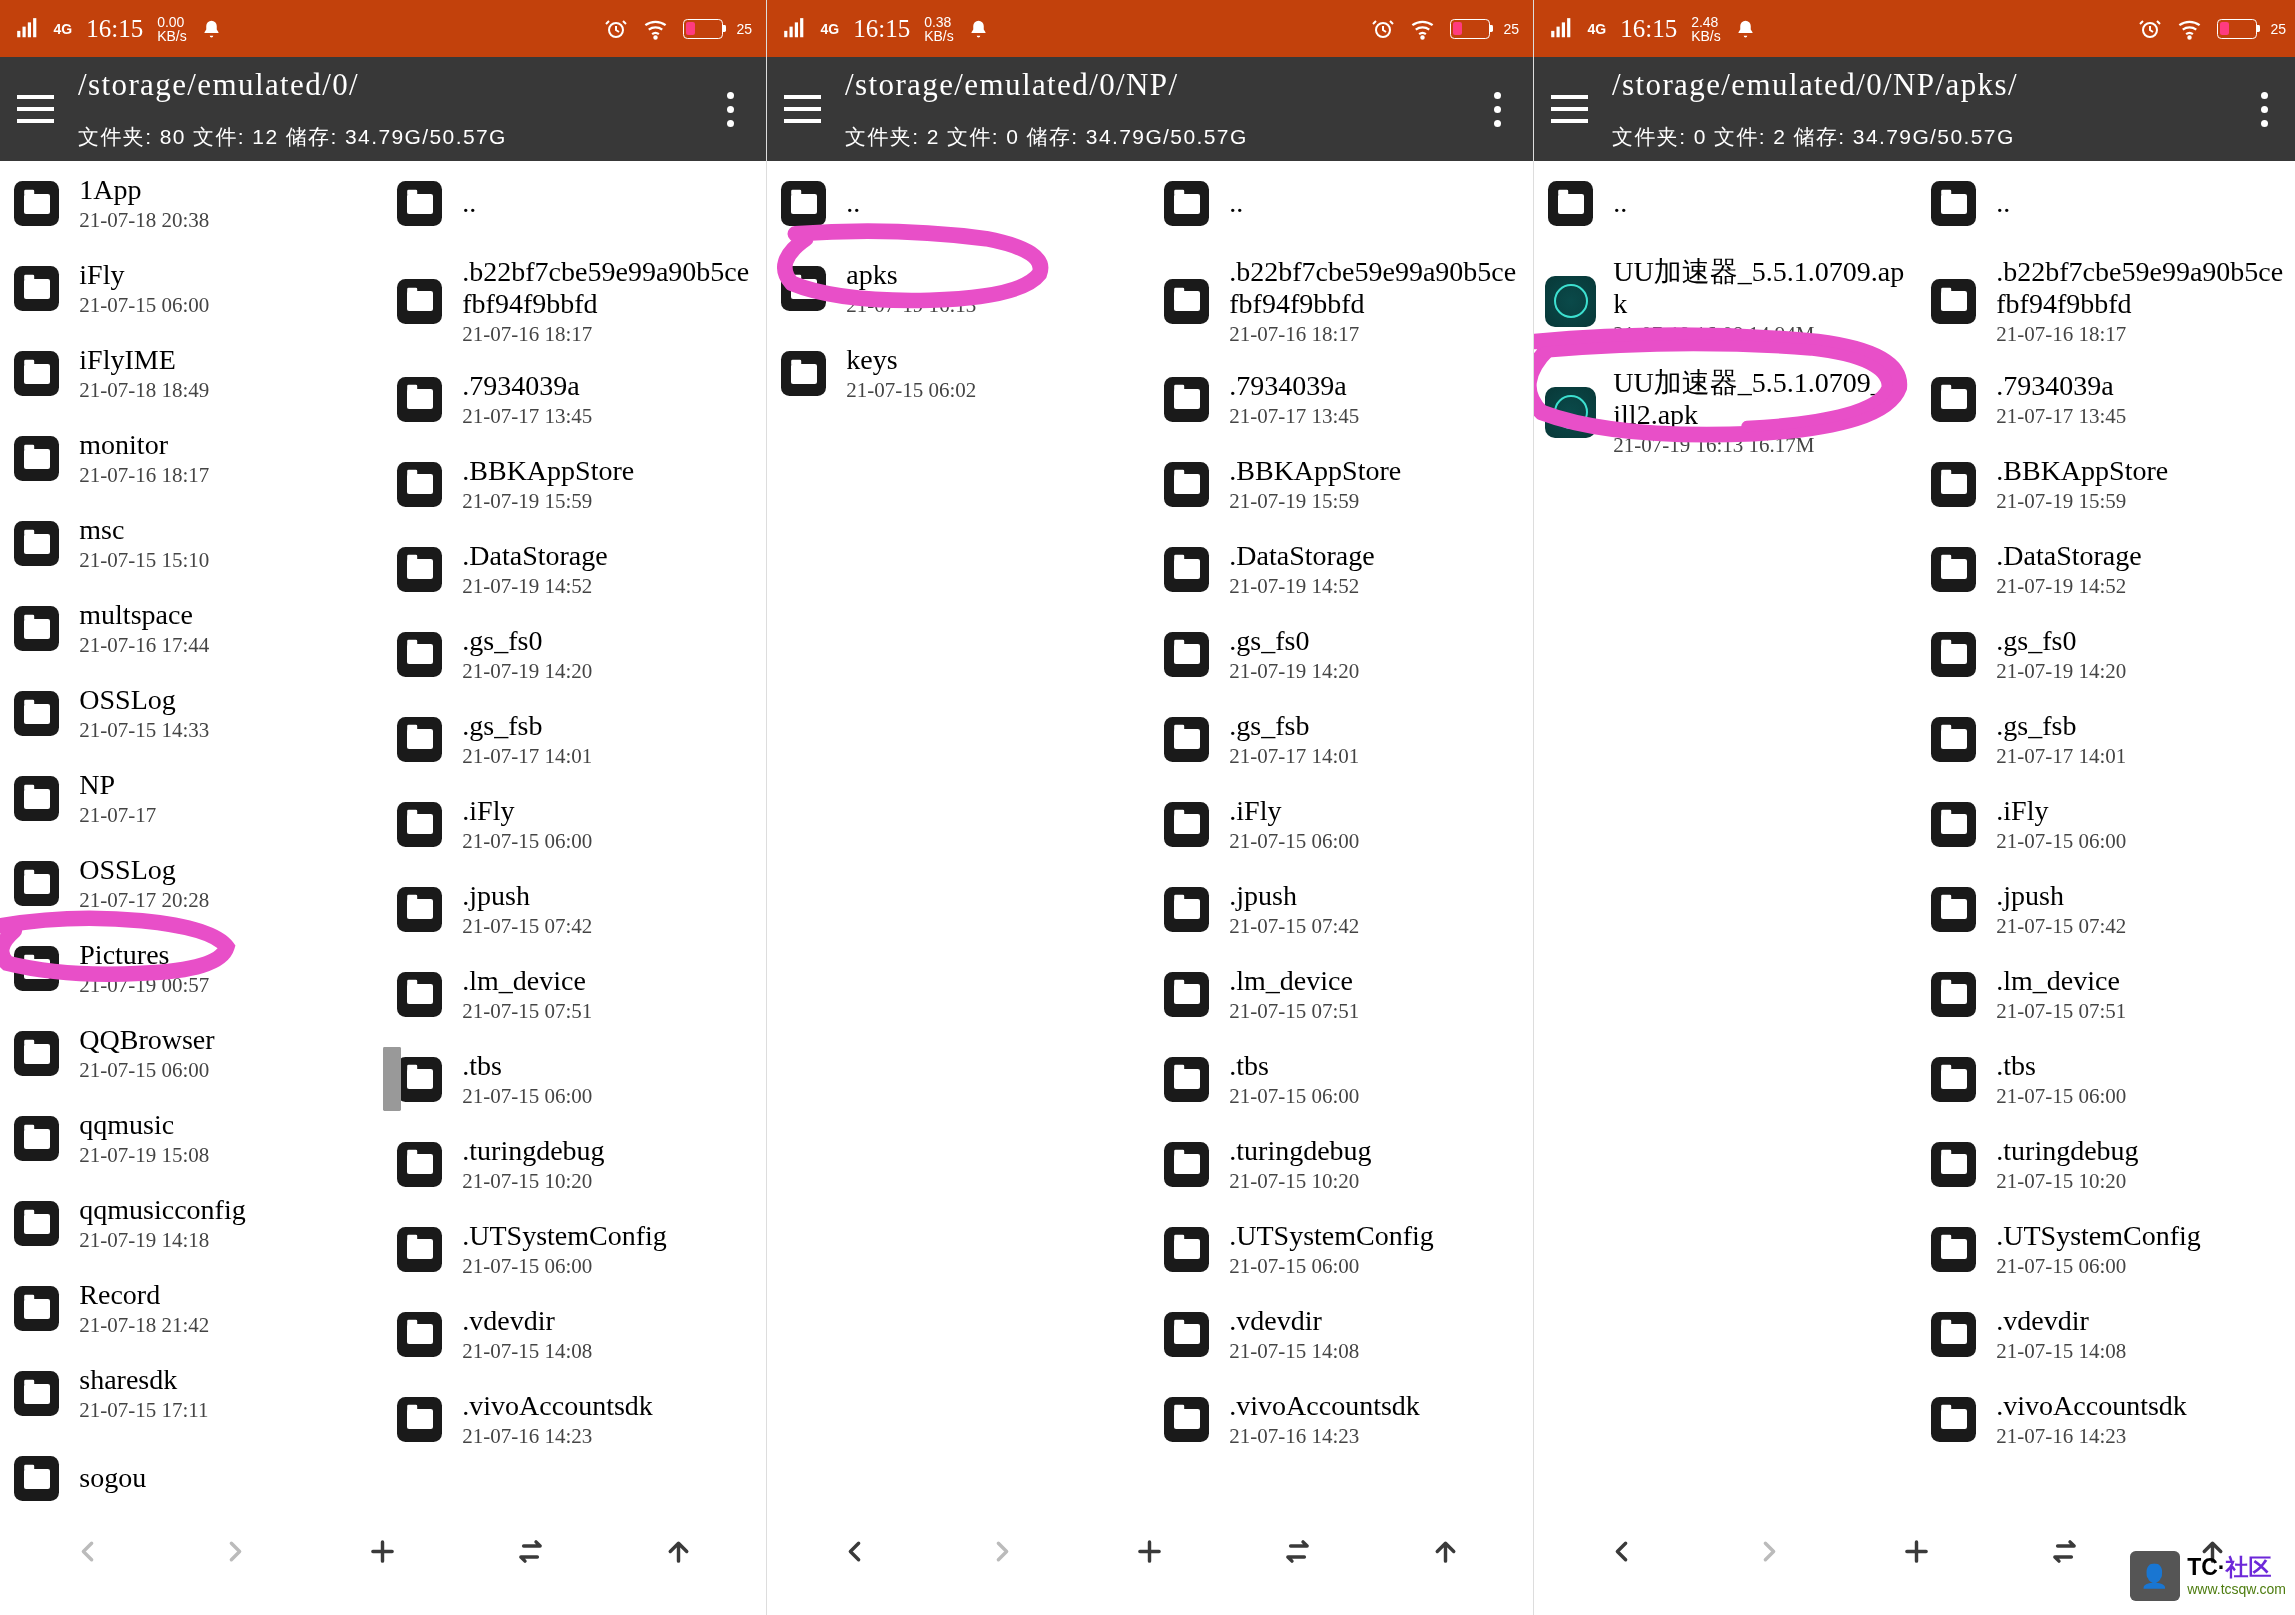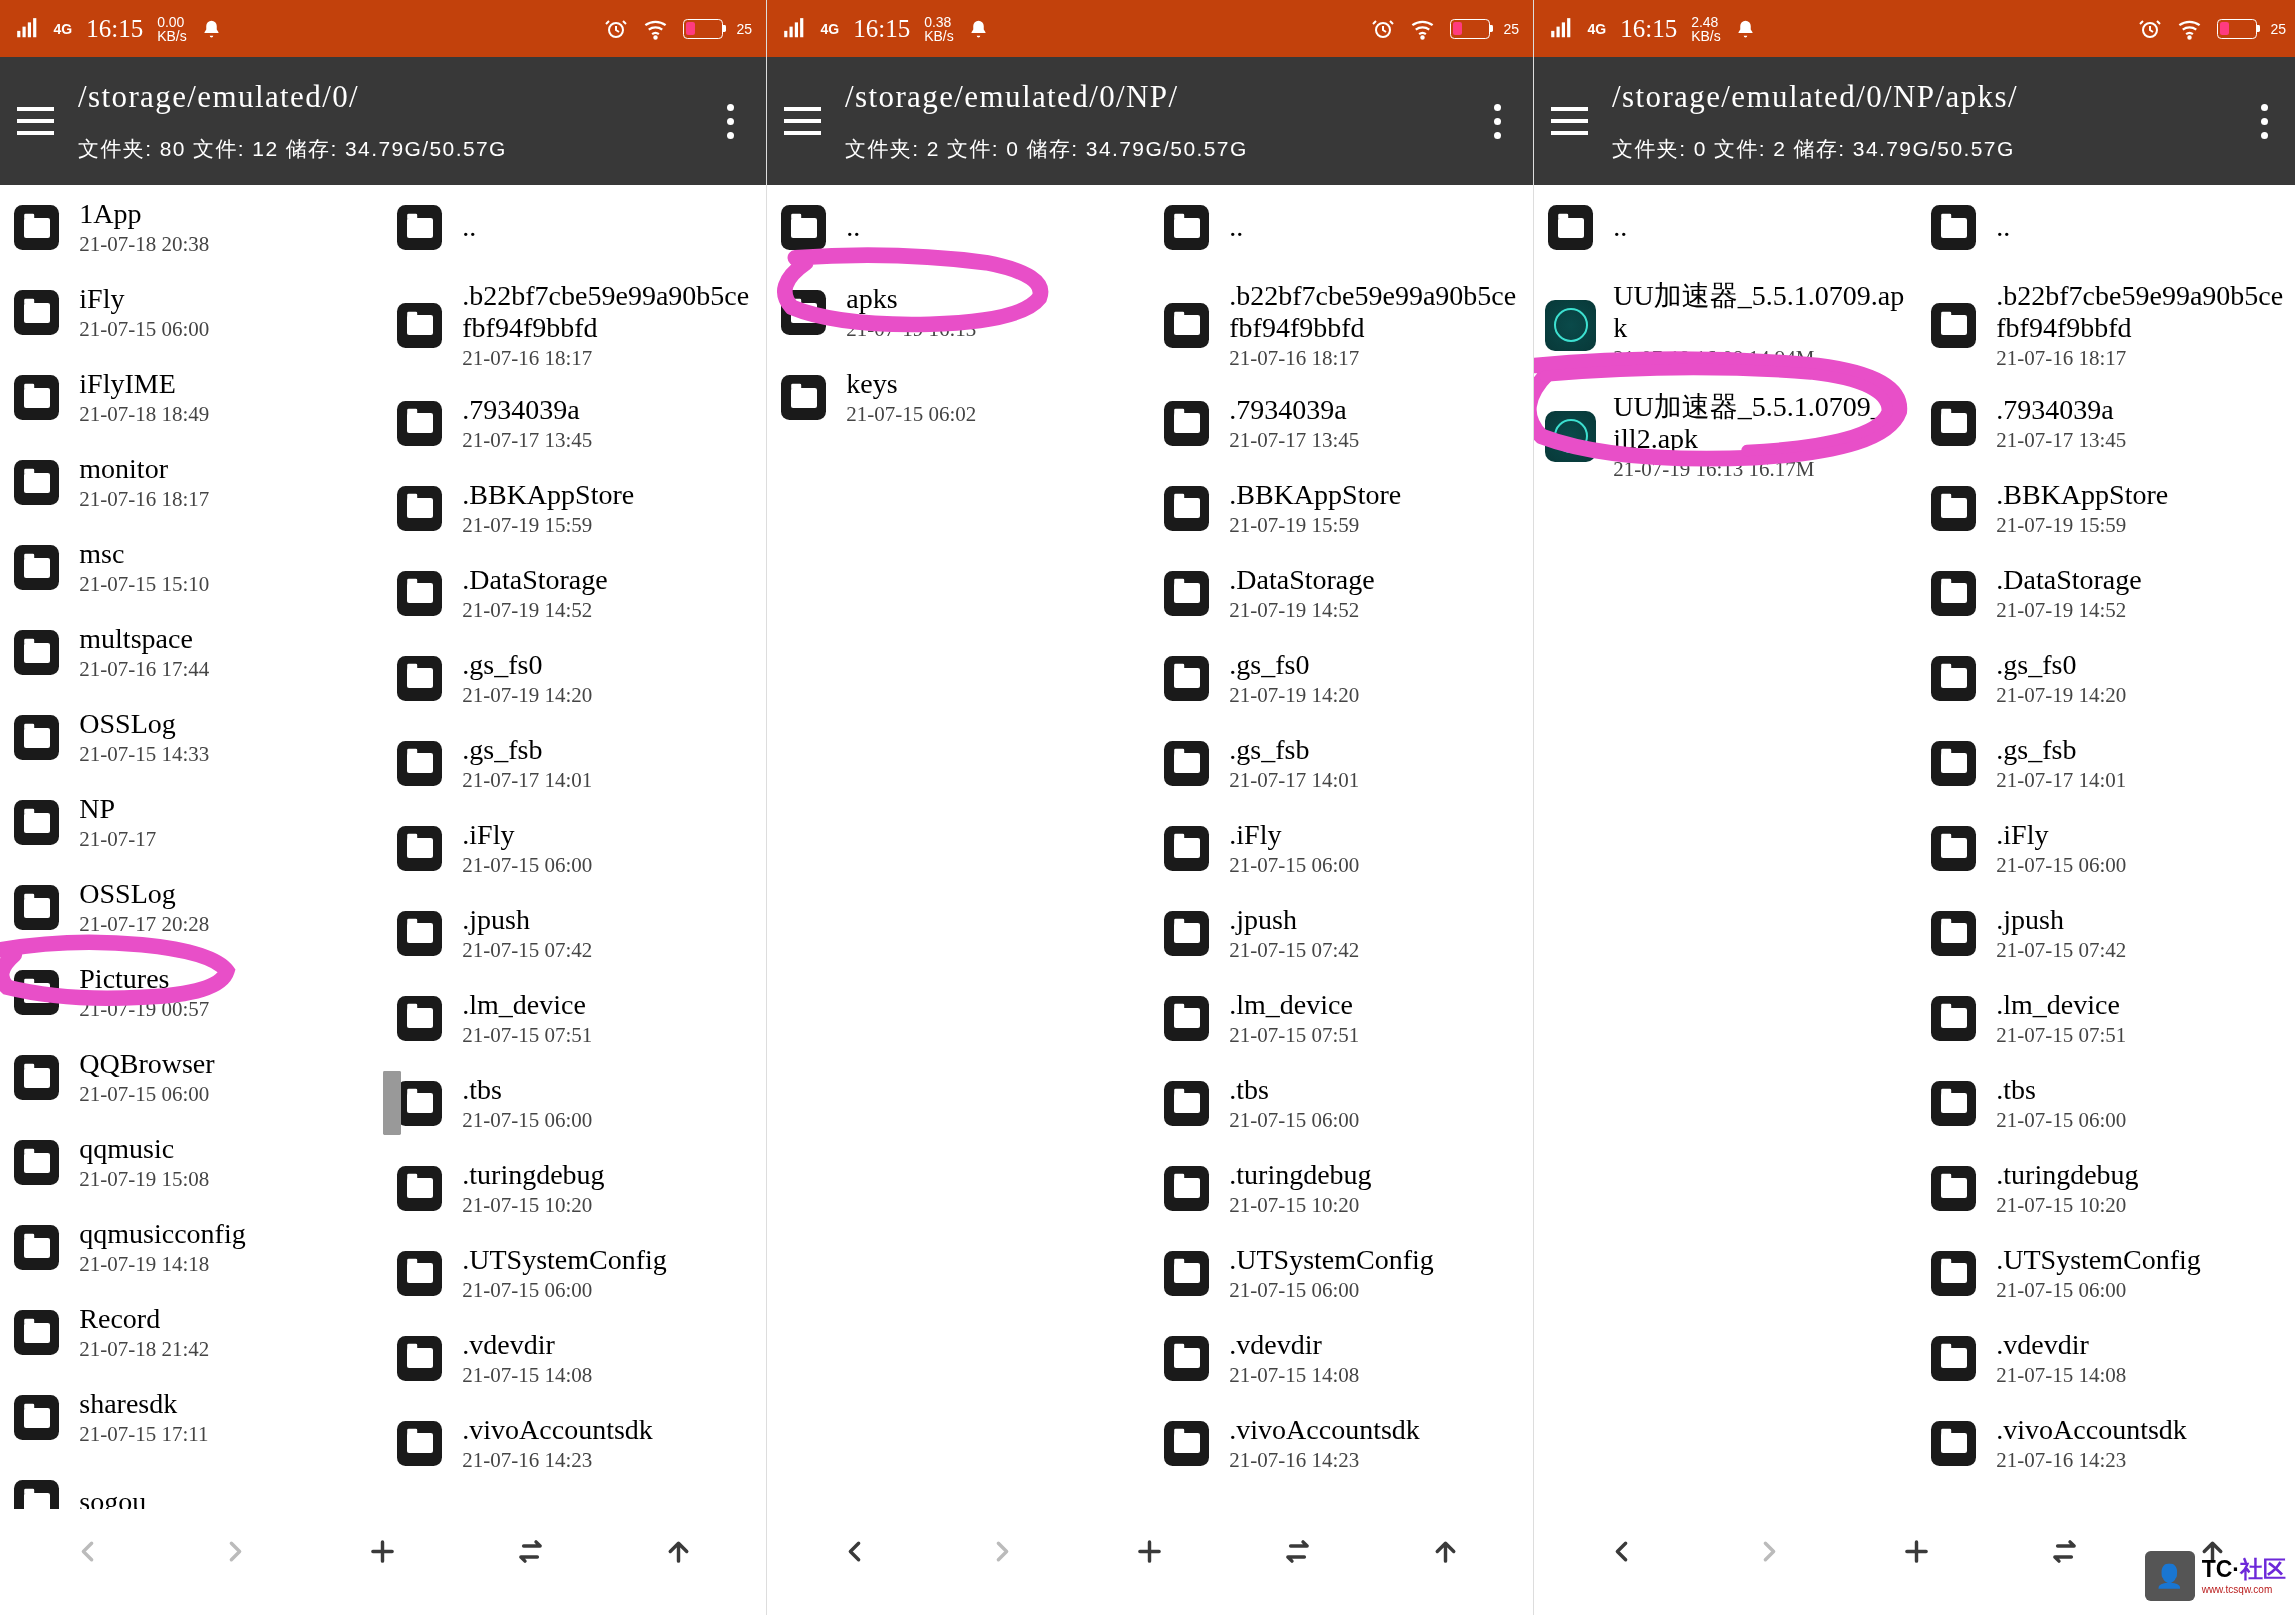--- a/index.html
+++ b/index.html
@@ -9,21 +9,21 @@
 .shot:last-child{border-right:none}
 .status{height:57px;background:#c2410c;color:#fff;display:flex;align-items:center;justify-content:space-between;padding:0 14px;font-size:24px;font-family:sans-serif}
 .status .left,.status .right{display:flex;align-items:center;gap:14px}
 .speed{font-size:14px;line-height:1}
 .time{font-family:"Comic Sans MS",cursive;font-size:25px}
 .bat{display:inline-flex;align-items:center;gap:11px}
 .bat-body{width:40px;height:20px;border:1.4px solid #fff;border-radius:4.3px;position:relative;display:flex;align-items:center;padding:0 2.8px}
 .bat-body::after{content:"";position:absolute;right:-4.3px;top:5px;width:2.8px;height:7px;background:#fff;border-radius:0 1.4px 1.4px 0}
 .bat-fill{height:12.8px;width:25%;background:#ff3b7f;border-radius:2.1px}
 .bat-txt{font-size:14px;margin-left:2.8px}
-.app-header{height:128px;background:#383838;color:#fff;display:flex;align-items:center;padding:16px 14px}
+.app-header{height:104px;background:#383838;color:#fff;display:flex;align-items:center;padding:16px 14px}
 .hamburger{width:43px;height:43px;display:flex;flex-direction:column;justify-content:space-between;padding:7px 2.8px;margin-right:21px}
 .hamburger span{height:4.3px;background:#fff}
 .path-group{flex:1}
 .path{font-family:"Comic Sans MS",cursive;font-size:31px;letter-spacing:1.4px}
 .sub{font-size:21px;font-family:sans-serif;margin-top:20px;letter-spacing:1.4px}
 .more{width:43px;display:flex;flex-direction:column;align-items:center;gap:7px}
 .more span{width:7px;height:7px;background:#fff;border-radius:50%}
 .cols{flex:1;display:flex;overflow:hidden;position:relative}
 .col{width:383px;height:100%;overflow-y:hidden;position:relative}
 .item{display:flex;align-items:center;padding:10px 11.3px;gap:17px;min-height:85px}
@@ -45,21 +45,21 @@
 .ink.p1{left:-14px;top:747px;width:255px;height:78px}
 .ink.p2{left:0px;top:60px;width:290px;height:92px}
 .ink.p3{left:-28px;top:159px;width:411px;height:128px}
 .stroke{fill:none;stroke:#e84fc8;stroke-width:16;stroke-linecap:round}
 .fat{stroke-width:22}
 .watermark{position:absolute;right:14px;bottom:14px;display:flex;align-items:center;gap:7px;font-family:sans-serif}
 .watermark .wm-icon{width:50px;height:50px;background:#555;border-radius:5.7px;display:flex;align-items:center;justify-content:center;color:#fff;font-size:23px}
 .watermark .wm-text{line-height:1.2}
 .watermark .wm-text .t1{font-size:23px;font-weight:bold}
 .watermark .wm-text .t1 span{color:#6d28d9}
-.watermark .wm-text .t2{font-size:10px;color:#b91c1c}
+.watermark .wm-text .t2{font-size:14px;color:#4d7c0f}
 </style>
 </head>
 <body>
 
 <div class="root" id="root">
     <div class="shot">
   <div class="status">
     <div class="left">
       <span style="width:25.5px;height:25.5px;display:inline-block"><svg viewBox="0 0 24 24" fill="currentColor">
               <rect x="3" y="14" width="3" height="6"></rect>

